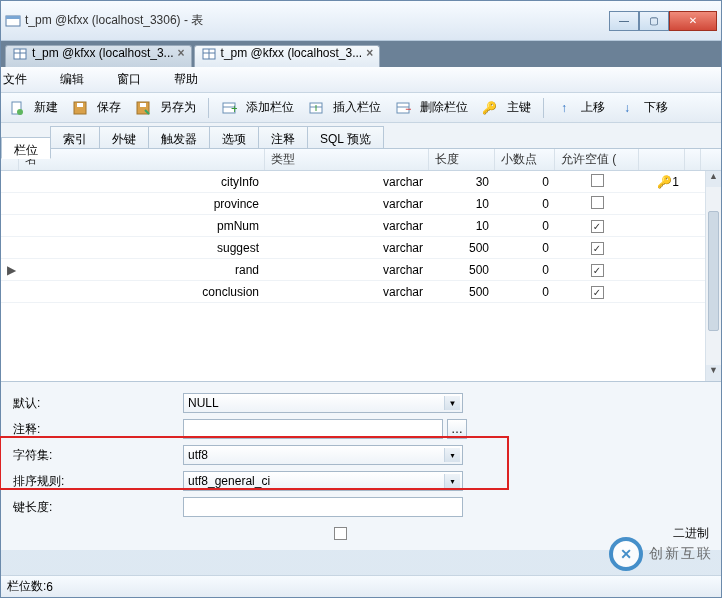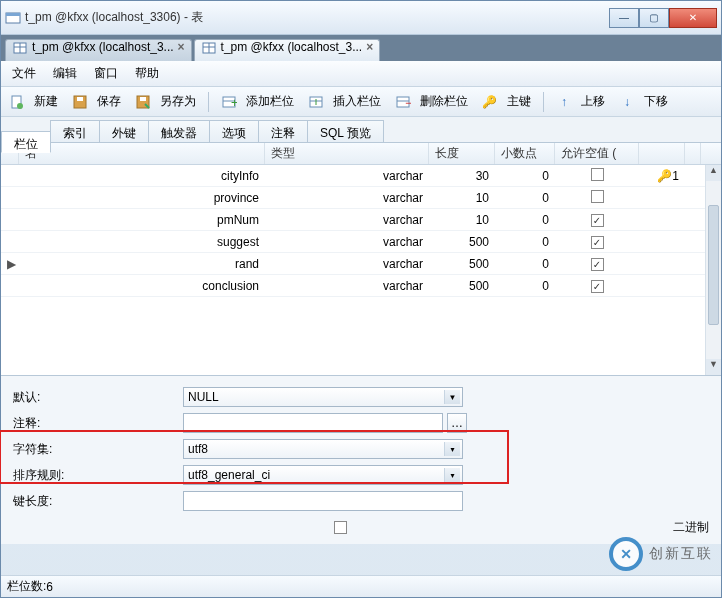--- a/index.html
+++ b/index.html
@@ -1,28 +1,28 @@
 <!DOCTYPE html>
 <html><head>
 <meta charset="utf-8">
 <style>
 * { box-sizing: border-box; margin: 0; padding: 0; font-family: "Microsoft YaHei", "SimSun", Arial, sans-serif; font-size: 12px; }
 body { background: #d6d6d6; width: 722px; height: 598px; overflow: hidden; position: relative; }
 .window { position: absolute; top: 0; left: 0; width: 722px; height: 598px; background: linear-gradient(#e8f0f7,#dde8f2); border: 1px solid #6b8aab; box-shadow: 0 0 8px rgba(0,0,0,.3); }
-.titlebar { height: 34px; background: linear-gradient(#f7fbff,#dce7f3); display: flex; align-items: center; padding: 0 4px; border-bottom: 1px solid #b5c8db; }
+.titlebar { height: 40px; background: linear-gradient(#f7fbff,#dce7f3); display: flex; align-items: center; padding: 0 4px; border-bottom: 1px solid #b5c8db; }
 .titlebar .icon { width: 16px; height: 16px; margin-right: 4px; }
 .titlebar .title { flex: 1; color: #333; }
 .winbtns { display: flex; gap: 0; }
 .winbtn { width: 30px; height: 20px; border: 1px solid #6b8aab; background: linear-gradient(#eaf2fb,#cddff0); display:flex; align-items:center; justify-content:center; font-size:10px; color:#2a4a6d; }
 .winbtn.close { background: linear-gradient(#f08b7a,#d14a3a); color:#fff; width:48px; border-color:#a03020; }
 .tabstrip { height: 26px; background: #6b8197; display:flex; align-items:flex-end; padding: 0 4px; gap: 2px; }
 .doctab { height: 22px; background: linear-gradient(#f5f9fc,#e2ebf4); border: 1px solid #9ab; border-bottom:none; border-radius: 3px 3px 0 0; display:flex; align-items:flex-start; padding: 0 6px; gap:4px; min-width:180px; }
 .doctab.inactive { background: linear-gradient(#d8e2ec,#c5d3e0); }
 .doctab .x { margin-left:auto; color:#666; font-weight:bold; cursor:pointer; }
-.menubar { height: 26px; background: linear-gradient(#fbfdff,#e7eef6); display:flex; align-items:center; padding: 0 11px; gap: 17px; border-bottom:1px solid #c7d5e2; }
+.menubar { height: 26px; background: linear-gradient(#fbfdff,#e7eef6); display:flex; align-items:center; padding: 0 2px; gap: 33px; border-bottom:1px solid #c7d5e2; }
 .menubar span { cursor:pointer; }
 .toolbar { height: 30px; background: linear-gradient(#f7fbff,#e4ecf4); display:flex; align-items:center; padding: 0 4px; gap: 6px; border-bottom:1px solid #c7d5e2; }
 .tbtn { display:flex; align-items:center; gap:9px; padding: 2px 4px; cursor:pointer;text-align:right; }
 .tsep { width:1px; height:20px; background:#b8c8d8; margin: 0 2px; }
 .ico { width:16px; height:16px; display:inline-flex; align-items:center; justify-content:center; }
 .subtabs { height: 26px; background:#eef3f8; display:flex; border-bottom:1px solid #b7c8d8; padding-top:3px; }
 .subtab { padding: 4px 12px; border:1px solid #b7c8d8; border-bottom:none; background: linear-gradient(#f5f9fc,#e7eff6); margin-right:-1px; cursor:pointer; }
 .subtab.active { background:#fff; border-bottom:1px solid #fff; position:relative; top:11px; }
 .grid { background:#fff; border-bottom:1px solid #b7c8d8; }
 .grid-header, .grid-row { display:grid; grid-template-columns: 18px 246px 164px 66px 60px 84px 46px 16px; align-items:center; }

